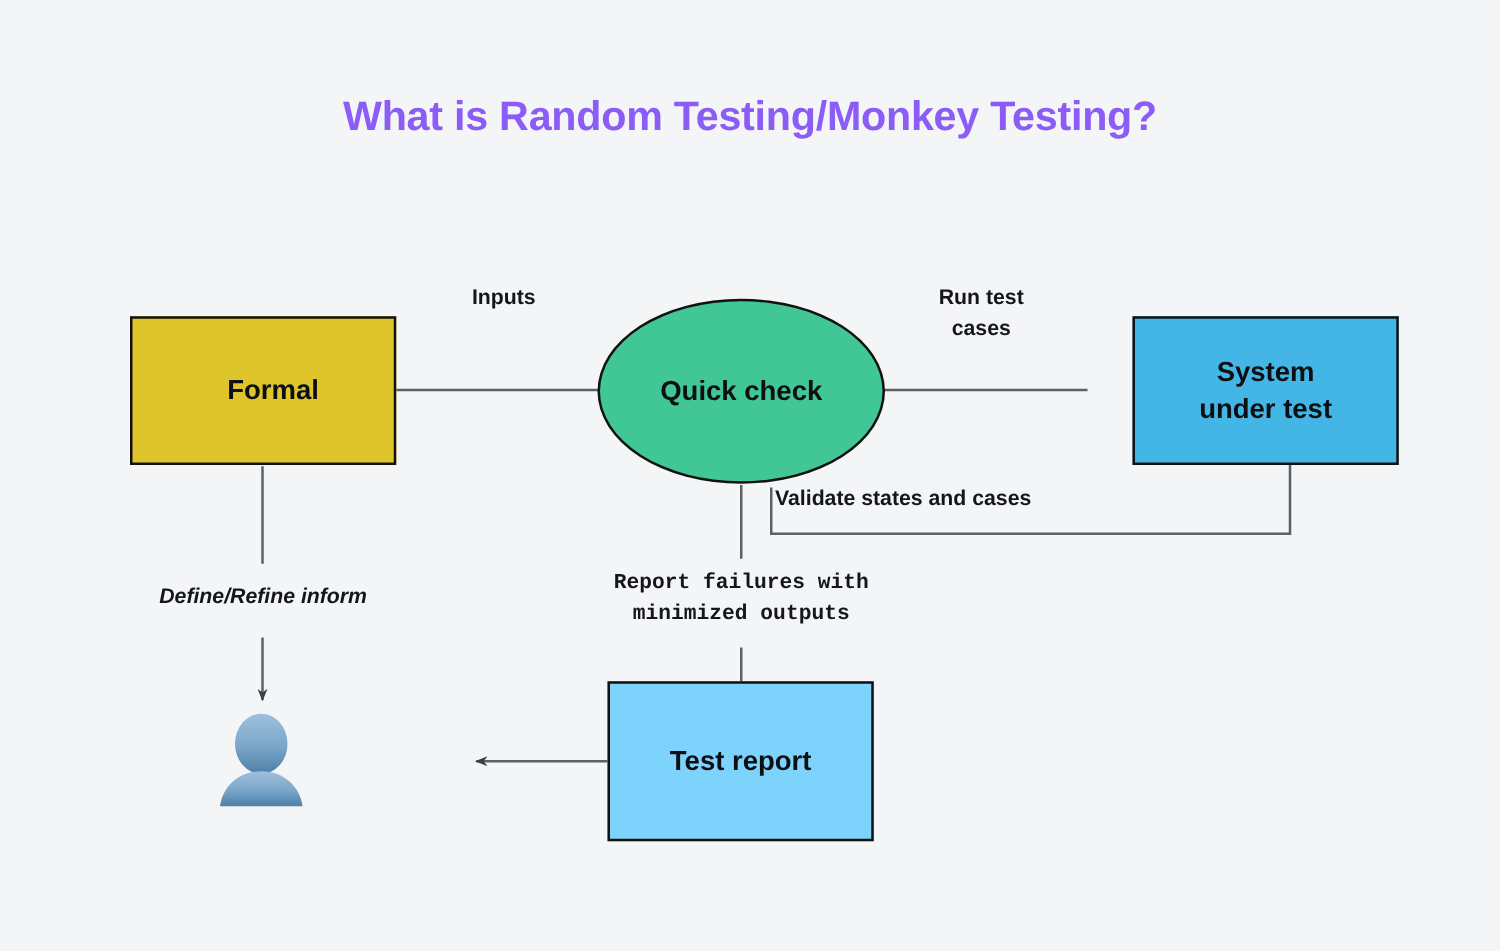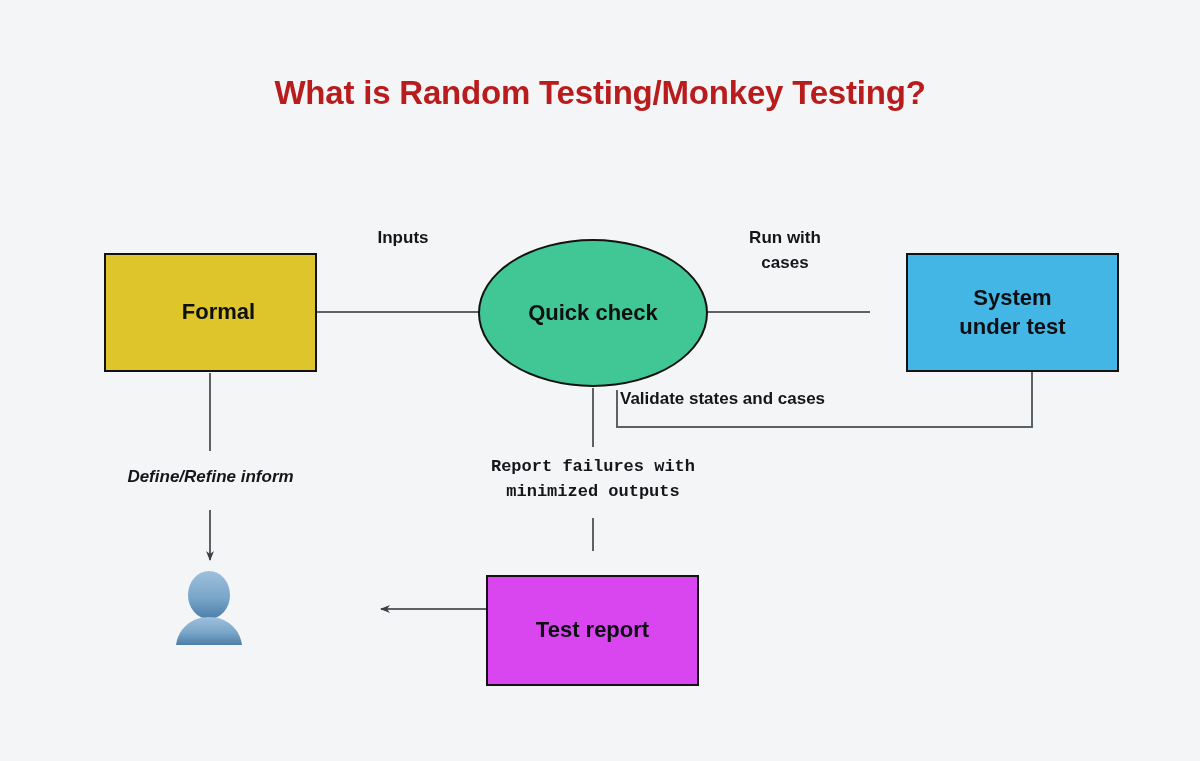--- a/index.html
+++ b/index.html
@@ -22,21 +22,21 @@
     background: #f4f5f7;
   }
   #title {
     position: absolute;
     left: 0;
     top: 74px;
     width: 1200px;
     text-align: center;
     font-size: 33px;
     font-weight: bold;
-    color: #b91c1c;
+    color: #8b5cf6;
     letter-spacing: -0.2px;
   }
   .node {
     position: absolute;
     box-sizing: border-box;
     display: flex;
     align-items: center;
     justify-content: center;
     text-align: center;
     color: #0d0f12;
@@ -56,23 +56,23 @@
     width: 230px; height: 148px;
     background: #41c795;
     border-radius: 50%;
   }
   #node-system-under-test {
     left: 870px; top: 253px;
     width: 213px; height: 119px;
     background: #44b6e5;
   }
   #node-test-report {
-    left: 486px; top: 575px;
-    width: 213px; height: 111px;
-    background: #d946ef;
+    left: 486px; top: 545px;
+    width: 213px; height: 128px;
+    background: #7dd3fc;
   }
   .edge-label {
     position: absolute;
     text-align: center;
     font-size: 17px;
     font-weight: bold;
     color: #14161a;
     line-height: 1.45;
     white-space: pre-line;
   }
@@ -131,21 +131,21 @@
 
   <div class="node" id="node-quick-check">Quick check</div>
 
   <div class="node" id="node-system-under-test" style="white-space: pre-line; margin-left: 36px;">System
 under test</div>
 
   <div class="node" id="node-test-report">Test report</div>
 
   <div class="edge-label" id="label-inputs">Inputs</div>
 
-  <div class="edge-label" id="label-run-many-cases">Run with
+  <div class="edge-label" id="label-run-many-cases">Run test
 cases</div>
 
   <div class="edge-label" id="label-validate">Validate states and cases</div>
 
   <div class="edge-label" id="label-report-failures">Report failures with
 minimized outputs</div>
 
   <div class="edge-label" id="label-define-refine">Define/Refine inform</div>
 
 </div>

